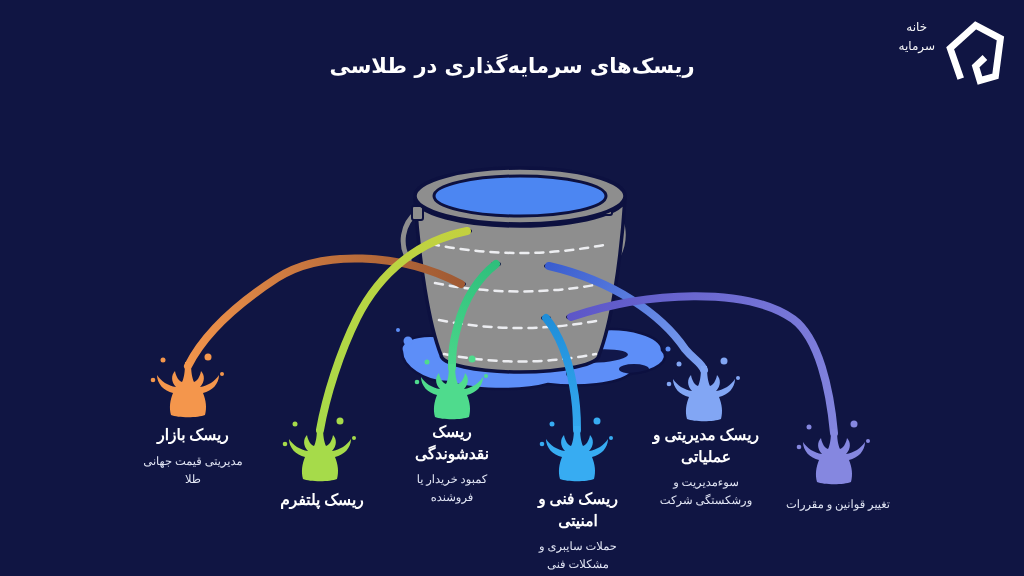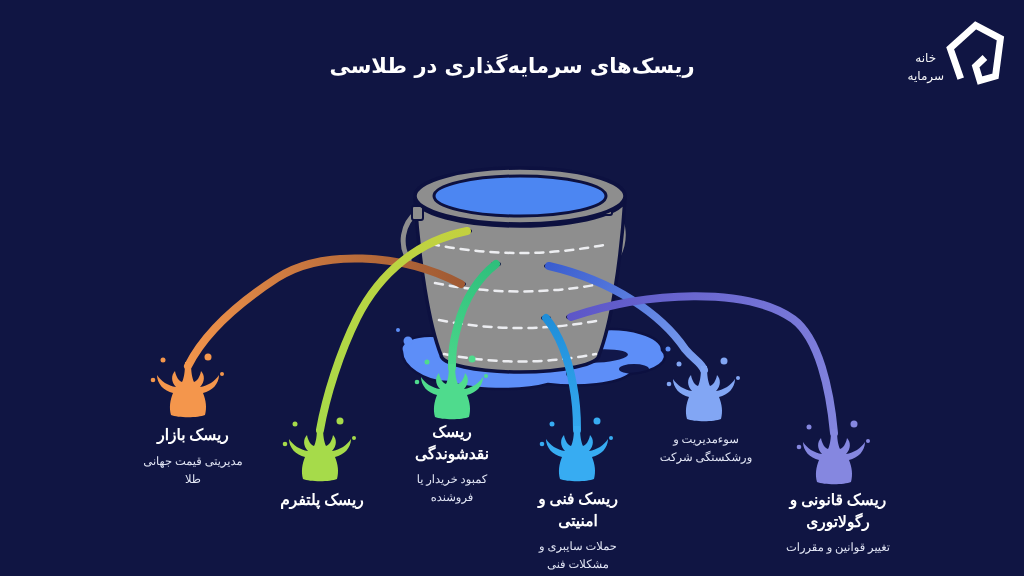--- a/index.html
+++ b/index.html
@@ -7,21 +7,21 @@
     width:1024px;height:576px;position:relative;overflow:hidden;
     background:#101543;color:#fff;
     font-family:"DejaVu Sans","Liberation Sans",sans-serif;
   }
   .title{
     position:absolute;top:38px;left:0;right:0;margin:16px;
     text-align:center;font-size:21px;font-weight:bold;direction:rtl;
   }
   .logo{
     position:absolute;top:18px;right:18px;
-    display:flex;align-items:flex-end;
+    display:flex;align-items:flex-start;gap:9px;
   }
   .logo-text{
     text-align:center;font-size:12px;line-height:1.55;
     letter-spacing:2px;opacity:.96;direction:rtl;
   }
   .logo-text span{display:block;}
   .scene{position:absolute;left:0;top:0;}
   .risk-label{
     position:absolute;text-align:center;direction:rtl;
     transform:translateX(-50%);
@@ -163,20 +163,20 @@
   <p class="risk-desc">کمبود خریدار یا
 فروشنده</p>
 </div>
 <div class="risk-label" style="left:578px;top:488px;width:140px">
   <p class="risk-title">ریسک فنی و
 امنیتی</p>
   <p class="risk-desc">حملات سایبری و
 مشکلات فنی</p>
 </div>
 <div class="risk-label" style="left:706px;top:424px;width:160px">
+  <p class="risk-title">ریسک مدیریتی و
+عملیاتی</p>
   <p class="risk-desc">سوءمدیریت و
 ورشکستگی شرکت</p>
 </div>
 <div class="risk-label" style="left:838px;top:489px;width:190px">
-  <p class="risk-title">ریسک قانونی و
-رگولاتوری</p>
   <p class="risk-desc">تغییر قوانین و مقررات</p>
 </div>
 
 </body></html>

